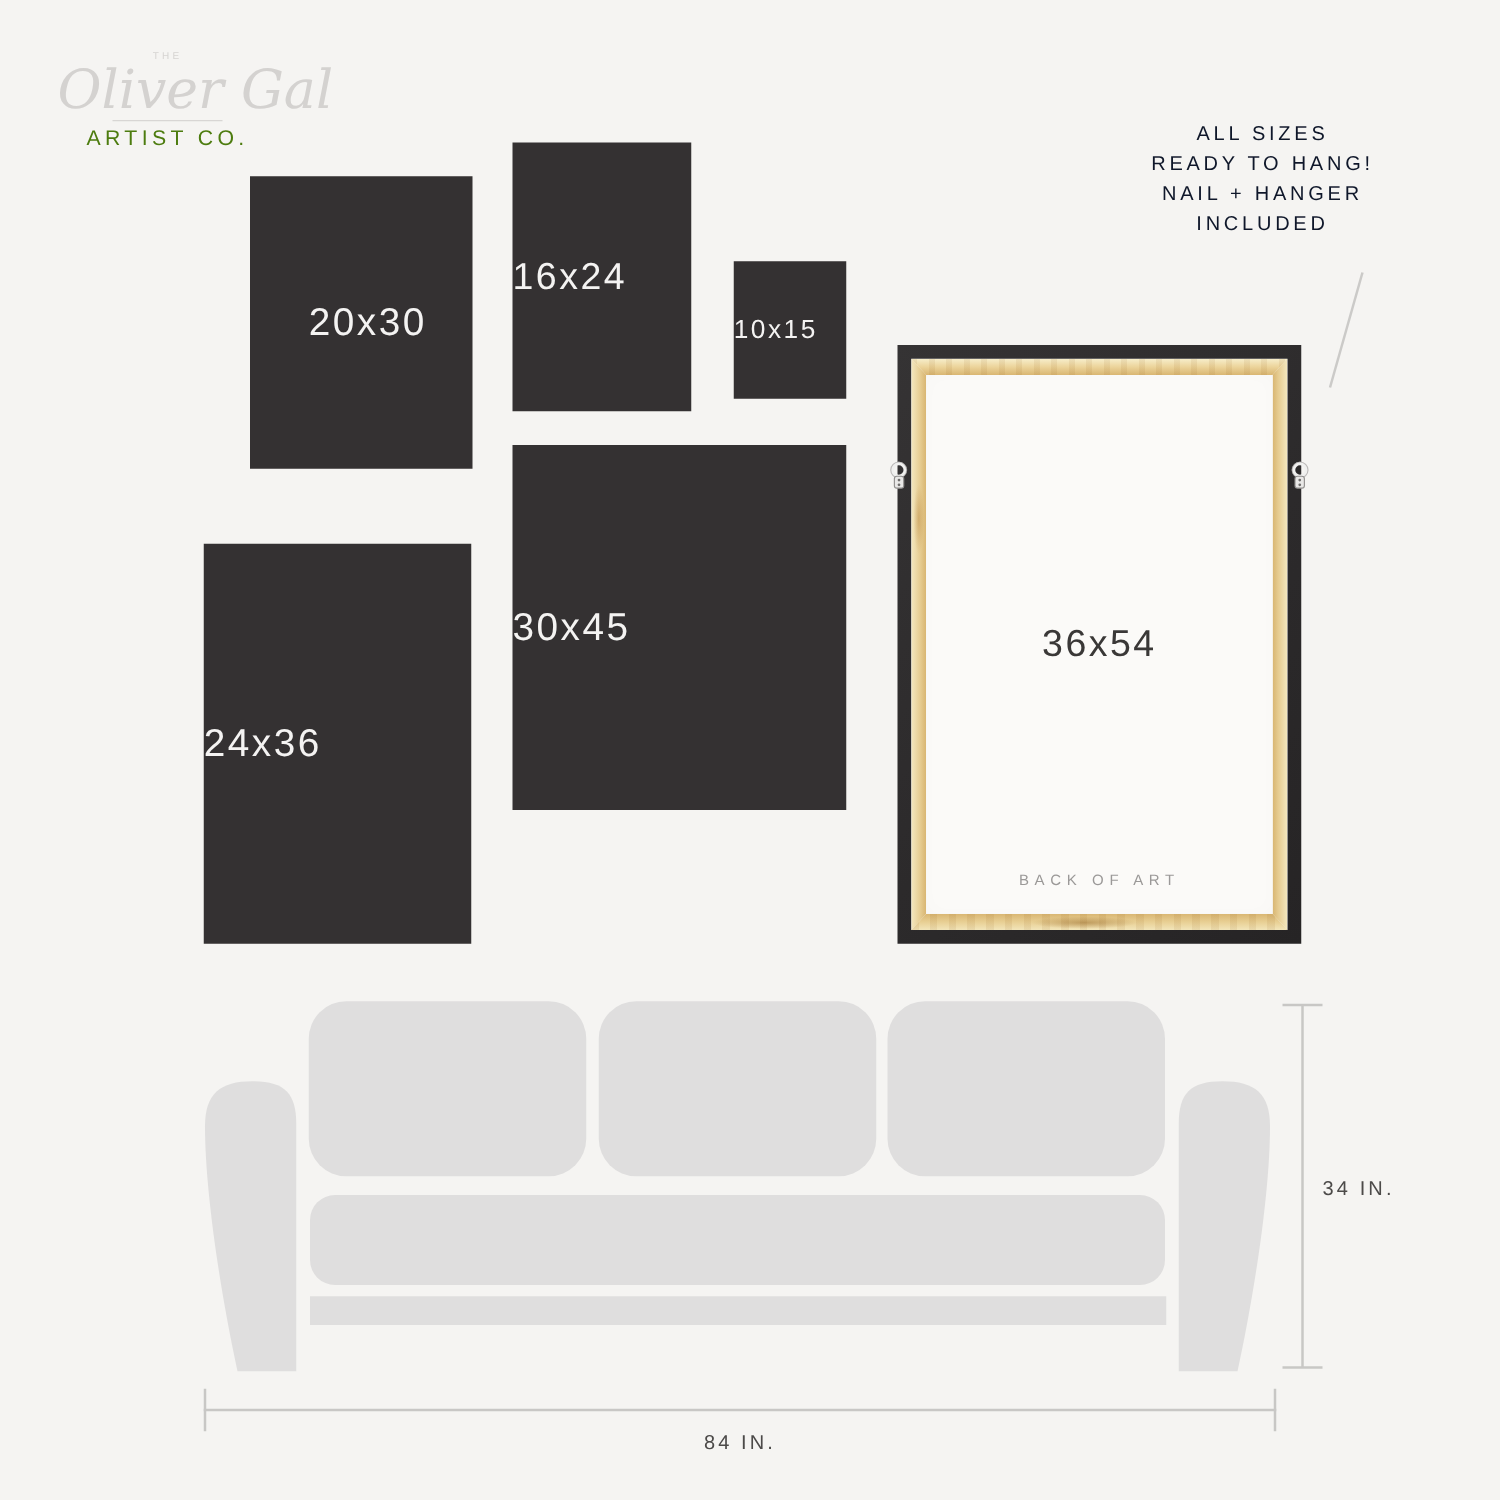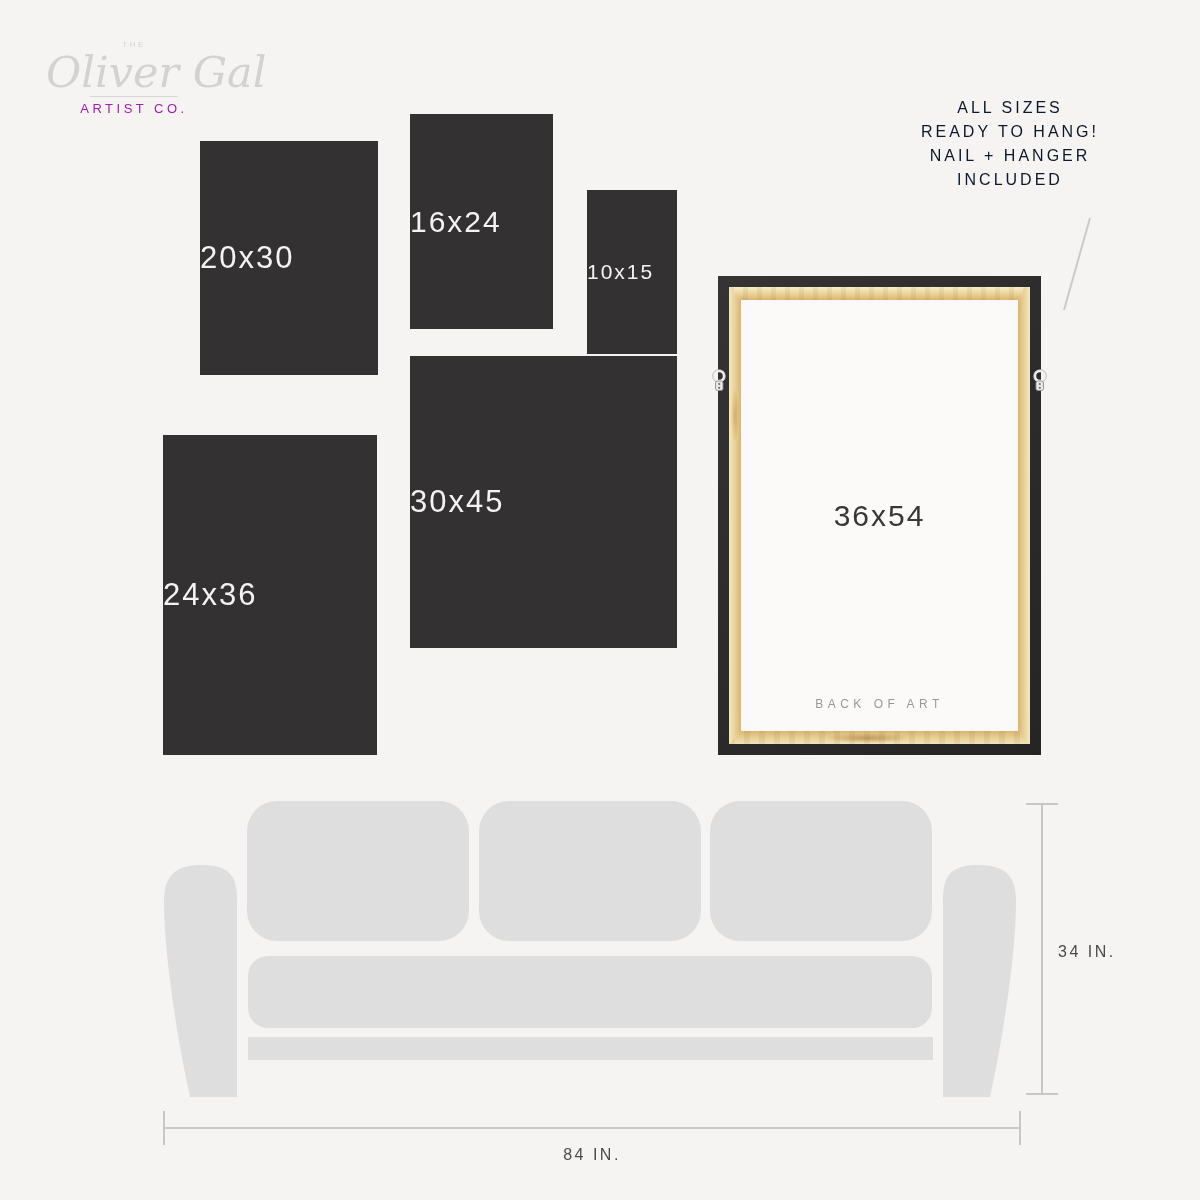--- a/index.html
+++ b/index.html
@@ -8,33 +8,33 @@
     position:relative; width:1200px; height:1200px; margin:0 auto;
     background:#f5f4f2; overflow:hidden;
     font-family:"Liberation Sans", sans-serif;
   }
 
   
   .logo { position:absolute; left:36px; top:40px; width:176px; text-align:center; color:#d6d4d2;margin-left:10px; }
   .logo-the { font-size:8px; letter-spacing:2.5px; font-weight:400; }
   .logo-name { font-family:"DejaVu Serif", serif; font-style:italic; font-size:43px; line-height:46px; color:#d4d2d0; white-space:nowrap; }
   .logo-rule { width:88px; height:1px; background:#d8d6d4; margin:1px auto 4px auto; }
-  .logo-sub { font-size:13px; letter-spacing:3.5px; color:#a21caf; }
+  .logo-sub { font-size:17px; letter-spacing:3.5px; color:#4d7c0f; }
 
   
   .note { position:absolute; left:900px; top:96px; width:220px; text-align:center;
           color:#0f172a; font-size:16px; letter-spacing:3px; line-height:24px; font-weight:300; }
   .pointer { position:absolute; left:1054px; top:212px; }
 
   
   .panel { position:absolute; background:#343132; display:flex; align-items:center; justify-content:flex-start; }
   .panel-label { color:#f4f3f2; letter-spacing:2px; font-weight:300; }
-  .b20x30 { left:200px; top:141px; width:178px; height:234px; }
+  .b20x30 { left:200px; top:141px; width:178px; height:234px;padding-left:47px; }
   .b16x24 { left:410px; top:114px; width:143px; height:215px; }
-  .b10x15 { left:587px; top:190px; width:90px;  height:164px; }
+  .b10x15 { left:587px; top:209px; width:90px;  height:110px; }
   .b24x36 { left:163px; top:435px; width:214px; height:320px; }
   .b30x45 { left:410px; top:356px; width:267px; height:292px; }
   .fs31 { font-size:31px; } .fs30 { font-size:30px; } .fs21 { font-size:21px; }
 
   
   .frame { position:absolute; left:718px; top:276px; width:323px; height:479px;
            background:linear-gradient(135deg,#353334 0%, #2c2a2b 55%, #262425 100%); }
   .canvas { position:absolute; inset:11px; background:#fbfaf8;
             box-shadow:inset 0 0 24px rgba(0,0,0,0.05); }
   .wood { position:absolute; }

